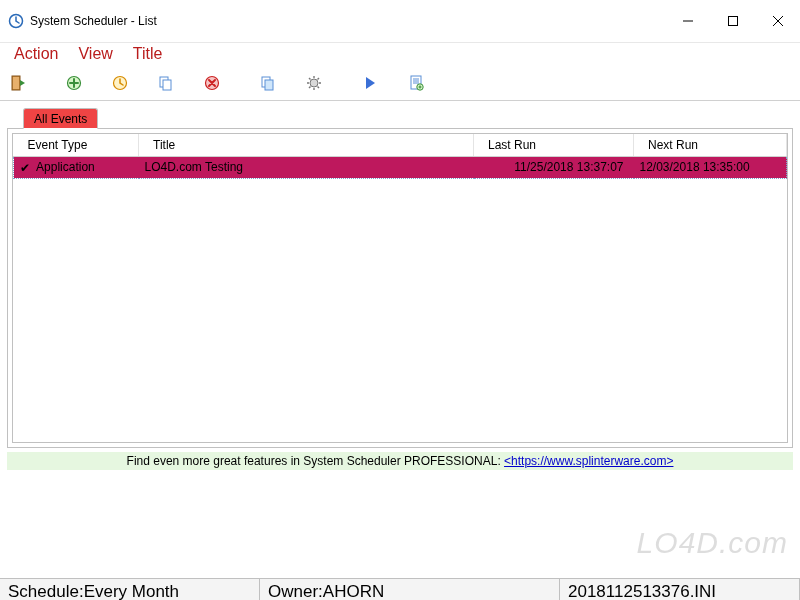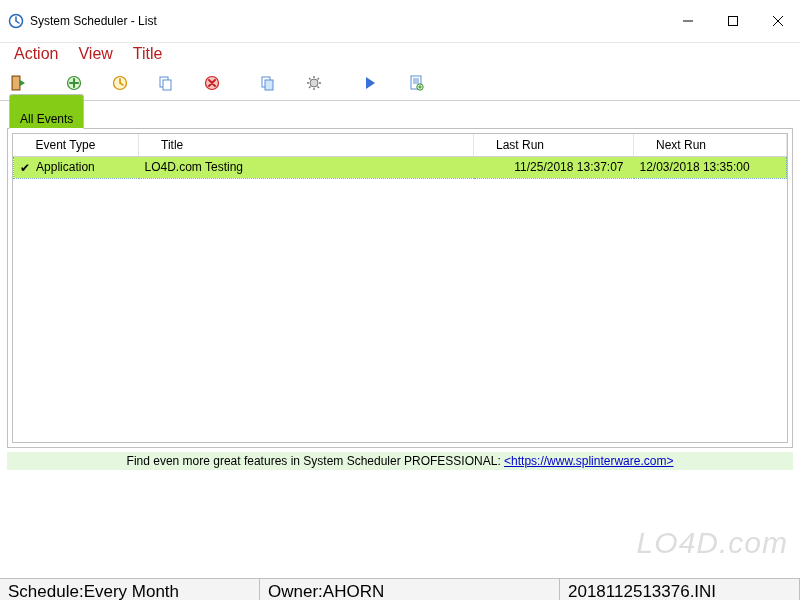--- a/index.html
+++ b/index.html
@@ -55,56 +55,56 @@
   }
   .tabstrip {
     display:flex; align-items:flex-end;
     height:22px;
     position:relative;
     z-index:2;
   }
   .tab {
     border:1px solid #c0c0c0;
     border-bottom:1px solid #fff;
-    background:#84cc16;
-    padding:17px 10px 2px 10px;
+    background:#ef4444;
+    padding:3px 10px 2px 10px;
     font-size:12px;
     border-top-left-radius:3px; border-top-right-radius:3px;
-    margin-left:2px;
+    margin-left:16px;
   }
   .tab-panel {
     border:1px solid #c0c0c0;
     padding:4px;
     margin-top:-1px;
   }
   
   .listview {
     border:1px solid #c0c0c0;
     background:#fff;
     height:310px;
     overflow:auto;
     position:relative;
   }
   table.lv { width:100%; border-collapse:collapse; table-layout:fixed; }
   thead th {
     text-align:left;
     font-weight:normal;
     font-size:12px;
-    padding:4px 22px;
+    padding:4px 14px;
     background:#fff;
     border-right:1px solid #e4e4e4;
     border-bottom:1px solid #d0d0d0;
   }
   tbody td {
     font-size:12px;
     padding:3px 6px;
     white-space:nowrap;
   }
   tr.selected td {
-    background:#bef264;
+    background:#be185d;
     border-top:1px dotted #7da2ce;
     border-bottom:1px dotted #7da2ce;
   }
   tr.selected td:first-child { border-left:1px dotted #7da2ce; }
   tr.selected td:last-child  { border-right:1px dotted #7da2ce; }
   .check {
     display:inline-block;
     vertical-align:middle;
     margin-right:6px;
     color:#000;

